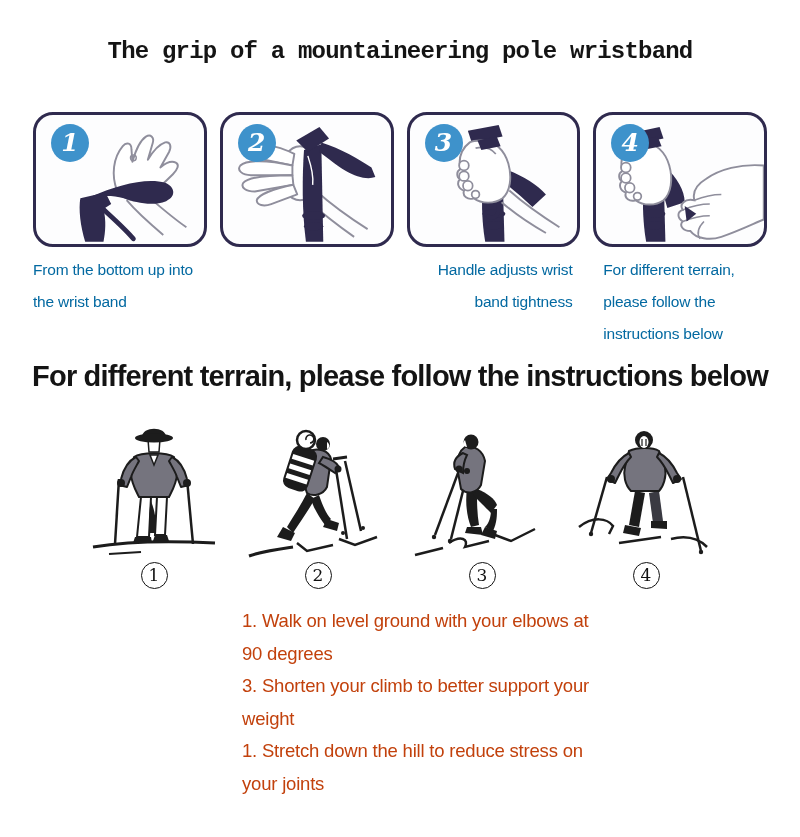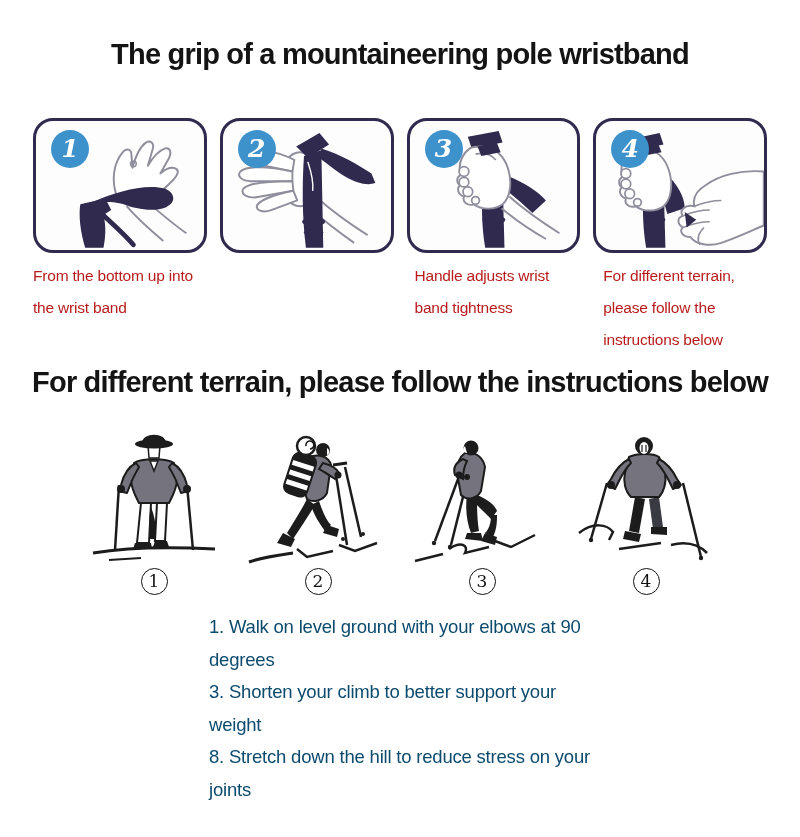--- a/index.html
+++ b/index.html
@@ -6,24 +6,25 @@
   html, body { background: #ffffff; }
   body {
     width: 800px; height: 837px;
     font-family: "Liberation Sans", sans-serif;
     color: #1b1b1b;
     overflow: hidden;
   }
   .page-title {
     margin-top: 38px;
     text-align: center;
-    font-size: 29px;
+    font-size: 24px;
     font-weight: bold;
     letter-spacing: -0.8px;
     color: #141414;
+    font-family: Liberation Mono, monospace;
   }
   
   .steps-row {
     display: flex;
     gap: 13px;
     padding: 0 33px;
     margin-top: 47px;
   }
   .step-col { flex: 1; min-width: 0; }
   .panel {
@@ -47,27 +48,27 @@
     font-style: italic;
     font-size: 25px;
     display: flex; align-items: center; justify-content: center;
     padding-bottom: 2px;
   }
   .caption {
     margin-top: 7px;
     font-size: 15.5px;
     line-height: 32px;
     letter-spacing: -0.2px;
-    color: #b91c1c;
+    color: #0369a1;
     overflow: visible;
     white-space: normal;
   }
   .cap-0 { width: 160px; }
   .cap-1 { width: 202px; }
-  .cap-2 { width: 158px; margin-left: 8px; }
+  .cap-2 { width: 158px; margin-left: 8px; text-align: right; }
   .cap-3 { width: 150px; margin-left: 10px; }
   
   .section-title {
     margin-top: 10px;
     text-align: center;
     font-size: 29px;
     font-weight: bold;
     letter-spacing: -0.8px;
     color: #141414;
   }
@@ -98,21 +99,22 @@
   }
   
   .instructions {
     width: 382px;
     margin: 16px auto 0;
   }
   .instructions p {
     font-size: 18.5px;
     line-height: 32.5px;
     letter-spacing: -0.2px;
-    color: #0c4a6e;
+    color: #c2410c;
+    margin-left: 33px;
   }
 </style>
 </head>
 <body>
 
 <h1 class="page-title">The grip of a mountaineering pole wristband</h1>
 
 <div class="steps-row">
 
   <div class="step-col">
@@ -310,14 +312,14 @@
       <path d="M71,24 L71,31 M75,24 L75,31" stroke="#1c1c1c" stroke-width="1.2"></path>
     </svg>
     <div class="circled-num">4</div>
   </div>
 
 </div>
 
 <div class="instructions">
   <p>1. Walk on level ground with your elbows at 90 degrees</p>
   <p>3. Shorten your climb to better support your weight</p>
-  <p>8. Stretch down the hill to reduce stress on your joints</p>
+  <p>1. Stretch down the hill to reduce stress on your joints</p>
 </div>
 
 </body></html>

